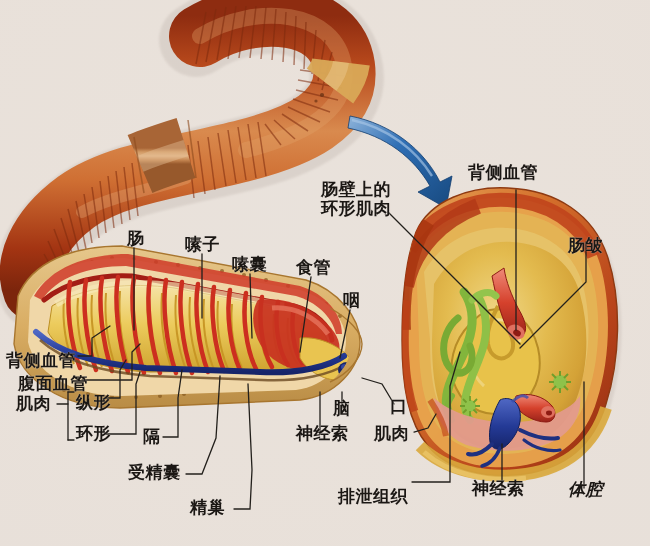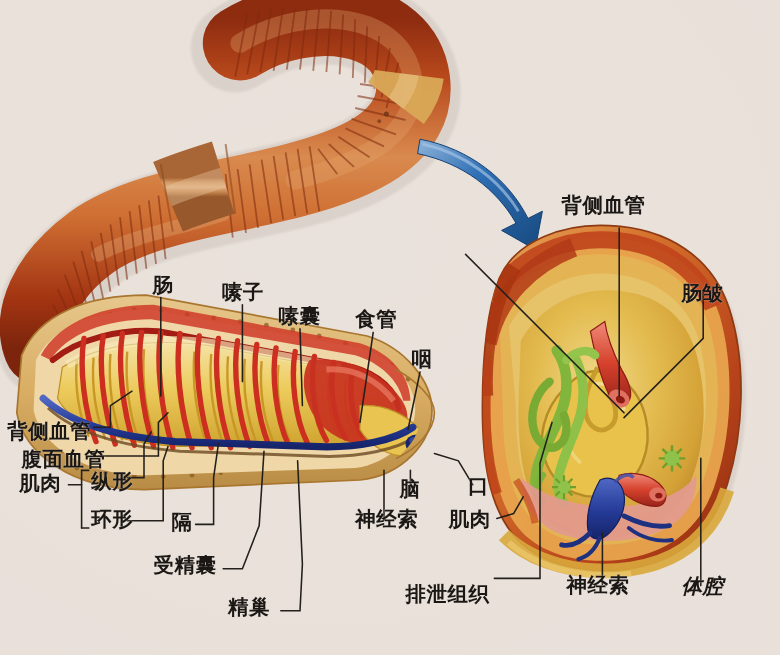--- a/index.html
+++ b/index.html
@@ -480,20 +480,22 @@
   <div class="lbl" style="left:76px;top:394px;">纵形</div>
   <div class="lbl" style="left:16px;top:395px;">肌肉</div>
   <div class="lbl" style="left:76px;top:425px;">环形</div>
   <div class="lbl" style="left:143px;top:428px;">隔</div>
   <div class="lbl" style="left:128px;top:464px;">受精囊</div>
   <div class="lbl" style="left:190px;top:499px;">精巢</div>
   <div class="lbl" style="left:333px;top:400px;">脑</div>
   <div class="lbl" style="left:296px;top:425px;">神经索</div>
   <div class="lbl" style="left:390px;top:398px;">口</div>
 
+  <div class="lbl two" style="left:321px;top:180px;text-align:center;">肠壁上的
+环形肌肉</div>
   <div class="lbl" style="left:468px;top:164px;">背侧血管</div>
   <div class="lbl" style="left:568px;top:218px;margin-top:19px;">肠皱</div>
   <div class="lbl" style="left:374px;top:425px;">肌肉</div>
   <div class="lbl" style="left:338px;top:488px;">排泄组织</div>
   <div class="lbl" style="left:472px;top:480px;">神经索</div>
   <div class="lbl" style="left:568px;top:481px;font-style:italic;">体腔</div>
 
 </div>
 
 </body></html>

